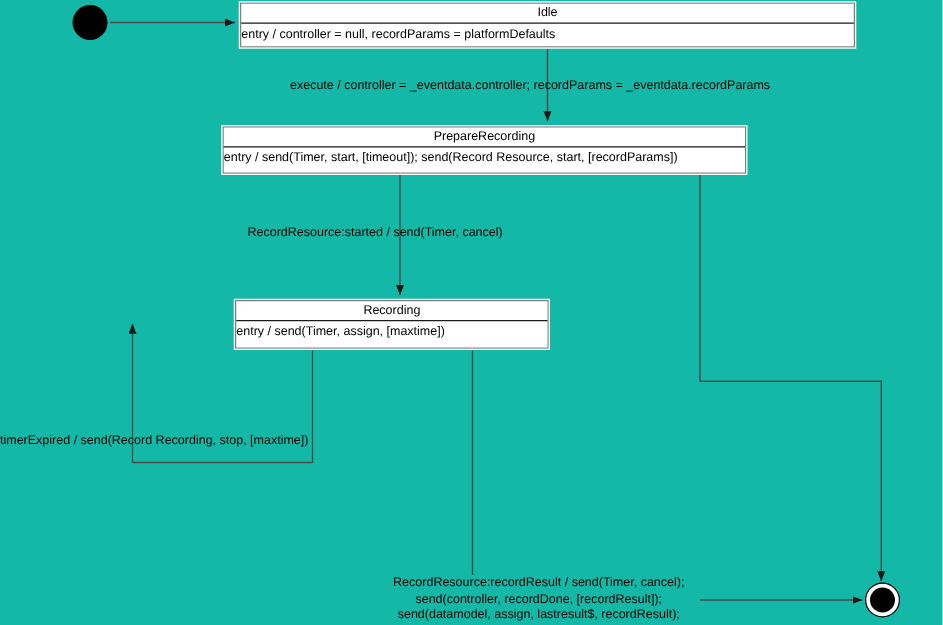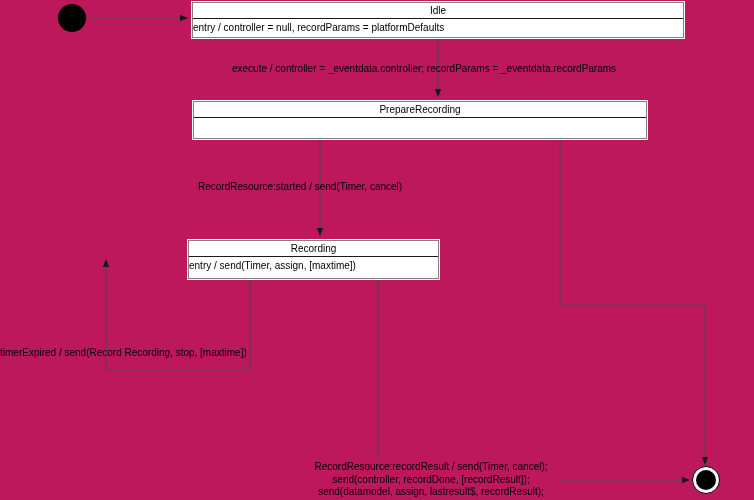--- a/index.html
+++ b/index.html
@@ -8,21 +8,21 @@
     background: #ffffff;
   }
   body {
     font-family: "Liberation Sans", sans-serif;
     color: #000000;
   }
   #canvas {
     position: relative;
     width: 754px;
     height: 500px;
-    background: #be185d;
+    background: #14b8a6;
     overflow: hidden;
   }
   svg.wires {
     position: absolute;
     left: 0;
     top: 0;
     width: 754px;
     height: 500px;
     pointer-events: none;
   }
@@ -108,22 +108,23 @@
   <div class="node-initial" style="left:58px; top:4px; width:28px; height:28px;"></div>
 
   <div class="node-final-outer" style="left:692px; top:466px; width:28px; height:28px;"></div>
   <div class="node-final-inner" style="left:696px; top:470px; width:20px; height:20px;"></div>
 
   <div class="state-box" style="left:192px; top:2px; width:492px; height:36px;">
     <div class="state-name">Idle</div>
     <div class="state-body">entry / controller = null, recordParams = platformDefaults</div>
   </div>
 
-  <div class="state-box" style="left:193px; top:101px; width:454px; height:38px;">
+  <div class="state-box" style="left:178px; top:101px; width:419px; height:38px;">
     <div class="state-name">PrepareRecording</div>
+    <div class="state-body">entry / send(Timer, start, [timeout]); send(Record Resource, start, [recordParams])</div>
   </div>
 
   <div class="state-box" style="left:188px; top:240px; width:251px; height:39px;">
     <div class="state-name">Recording</div>
     <div class="state-body">entry / send(Timer, assign, [maxtime])</div>
   </div>
 
   <div class="edge-label" style="left:232px; top:63px;">execute / controller = _eventdata.controller; recordParams = _eventdata.recordParams</div>
 
   <div class="edge-label" style="left:198px; top:181px;">RecordResource:started / send(Timer, cancel)</div>

